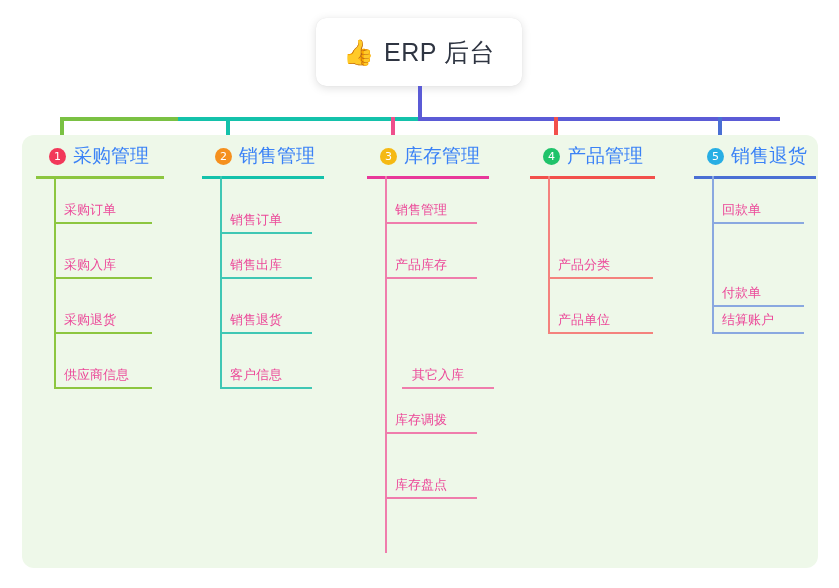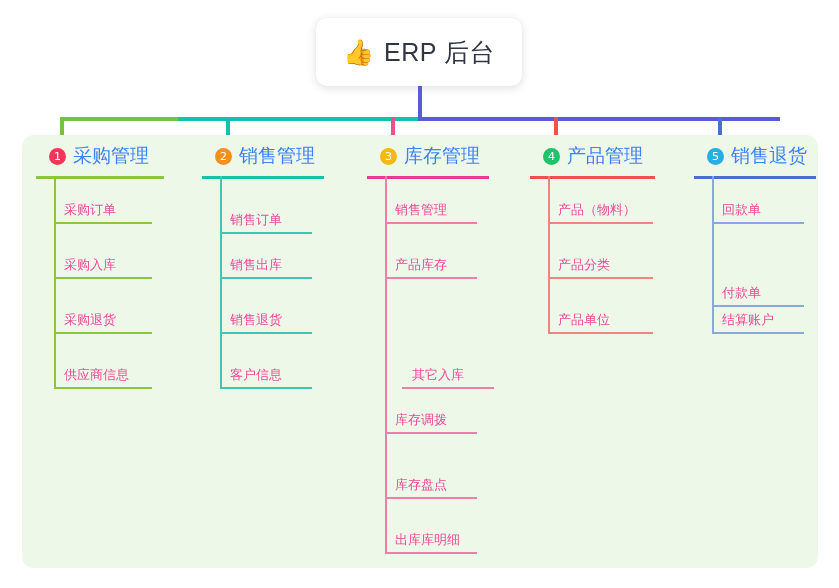--- a/index.html
+++ b/index.html
@@ -232,36 +232,28 @@
           <div class="item-rule" style="background: rgb(239, 125, 172);"></div>
         </div>
         <div class="item" style="top: 268px; width: 92px;">
           <span class="item-label">库存调拨</span>
           <div class="item-rule" style="background: rgb(239, 125, 172);"></div>
         </div>
         <div class="item" style="top: 333px; width: 92px;">
           <span class="item-label">库存盘点</span>
           <div class="item-rule" style="background: rgb(239, 125, 172);"></div>
         </div>
-        <div class="item" style="top: 388px; width: 92px;">
-          <span class="item-label">出库库明细</span>
-          <div class="item-rule" style="background: rgb(239, 125, 172);"></div>
-        </div>
       </div>
       <div class="col" style="left: 530px; width: 125px;">
         <div class="col-head">
           <span class="badge" style="background: rgb(31, 195, 106);">4</span>
           <span class="col-title">产品管理</span>
         </div>
         <div class="head-rule" style="top: 33px; width: 125px; background: rgb(242, 80, 75);"></div>
         <div class="spine" style="left: 18px; top: 33px; height: 157px; background: rgb(244, 130, 125);"></div>
-        <div class="item" style="top: 58px; width: 105px;">
-          <span class="item-label">产品（物料）</span>
-          <div class="item-rule" style="background: rgb(244, 130, 125);"></div>
-        </div>
         <div class="item" style="top: 113px; width: 105px;">
           <span class="item-label">产品分类</span>
           <div class="item-rule" style="background: rgb(244, 130, 125);"></div>
         </div>
         <div class="item" style="top: 168px; width: 105px;">
           <span class="item-label">产品单位</span>
           <div class="item-rule" style="background: rgb(244, 130, 125);"></div>
         </div>
       </div>
       <div class="col" style="left: 694px; width: 122px;">

